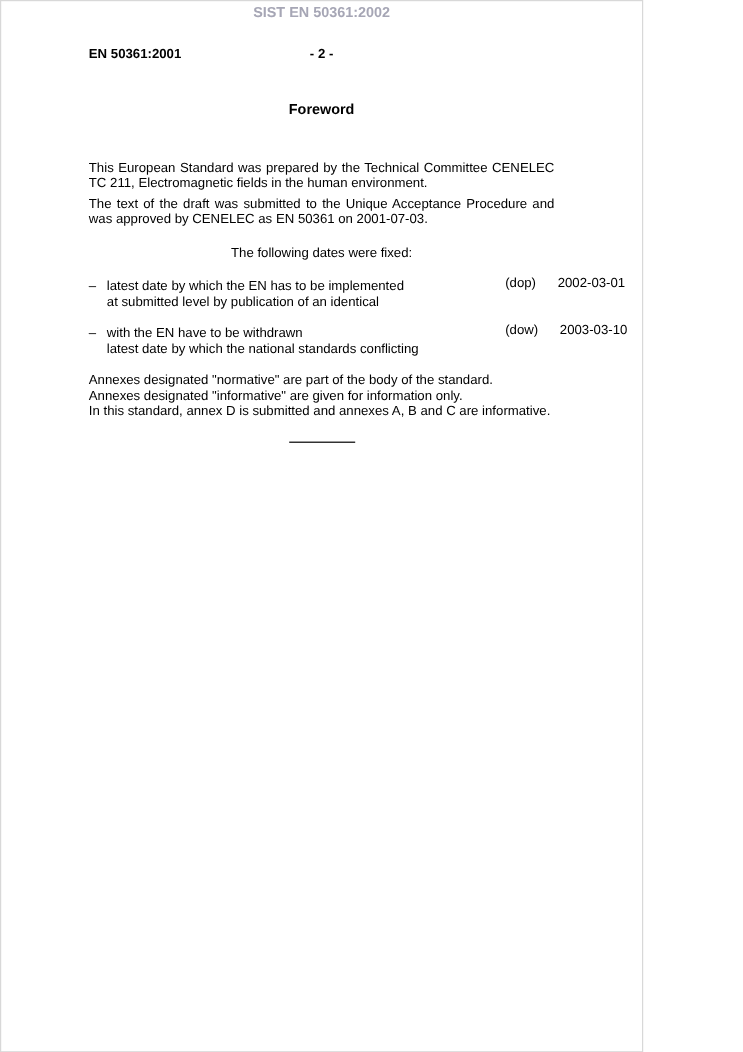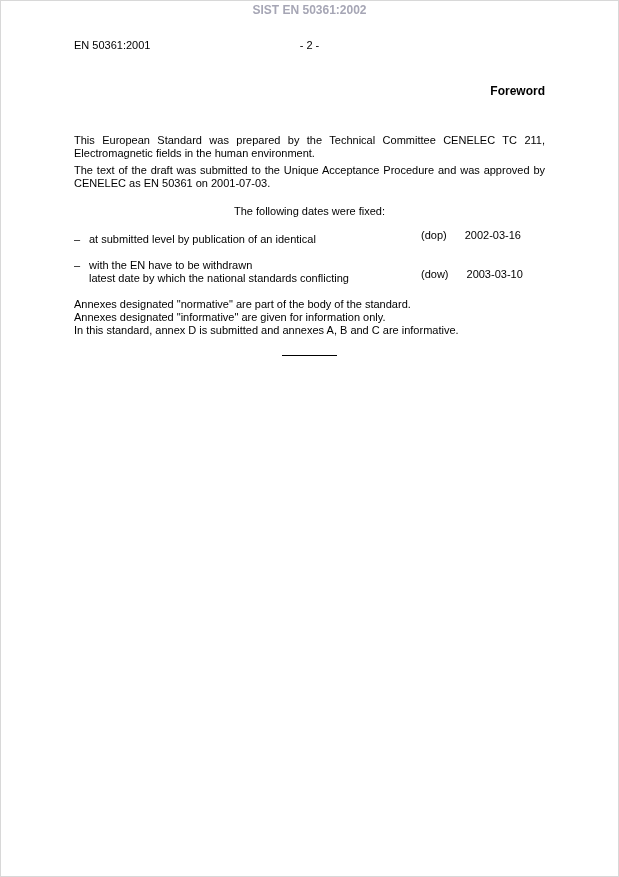--- a/index.html
+++ b/index.html
@@ -2,21 +2,21 @@
 <html><head>
 <meta charset="utf-8">
 <style>
   html, body {
     margin: 0;
     padding: 0;
     background: #ffffff;
   }
   .page {
     position: relative;
-    width: 619px;
+    width: 536px;
     height: 877px;
     box-sizing: border-box;
     background: #ffffff;
     border: 1px solid #d8d8d8;
     font-family: "Liberation Sans", "DejaVu Sans", sans-serif;
     font-size: 11px;
     line-height: 13px;
     color: #000000;
     overflow: hidden;
   }
@@ -25,39 +25,40 @@
     text-align: center;
     font-size: 12px;
     font-weight: bold;
     color: #a6a6b5;
   }
   .header-row {
     position: relative;
     margin-top: 22px;
     padding: 0 73px;
     height: 13px;
+    font-weight: bold;
   }
   .header-left {
     position: absolute;
     left: 73px;
     top: 0;
   }
   .page-number {
     position: absolute;
     left: 73px;
     right: 73px;
     top: 0;
     text-align: center;
   }
   .content {
     padding: 0 73px;
   }
   .doc-title {
     margin-top: 33px;
-    text-align: right;
+    text-align: center;
     font-size: 12px;
     font-weight: bold;
   }
   .para {
     margin-top: 4px;
     text-align: justify;
   }
   .para.first {
     margin-top: 36px;
   }
@@ -76,21 +77,21 @@
     margin-top: 13px;
   }
   .date-marker {
     position: absolute;
     left: 0;
     top: 0;
   }
   .date-right {
     position: absolute;
     left: 347px;
-    bottom: 4px;
+    bottom: 16px;
     display: flex;
     gap: 18px;
     white-space: nowrap;
   }
   .annex-block {
     margin-top: 13px;
   }
   .divider-rule {
     width: 55px;
     margin: 18px auto 0;
@@ -116,24 +117,25 @@
     <div class="doc-title">Foreword</div>
 
     <div class="para first">This European Standard was prepared by the Technical Committee CENELEC TC 211, Electromagnetic fields in the human environment.</div>
 
     <div class="para">The text of the draft was submitted to the Unique Acceptance Procedure and was approved by CENELEC as EN 50361 on 2001-07-03.</div>
 
     <div class="para left intro">The following dates were fixed:</div>
 
     <div class="date-item">
       <span class="date-marker">–</span>
+      <div>latest date by which the EN has to be implemented</div>
       <div>at submitted level by publication of an identical</div>
       <div class="date-right">
         <span>(dop)</span>
-        <span>2002-03-16</span>
+        <span>2002-03-01</span>
       </div>
     </div>
 
     <div class="date-item second">
       <span class="date-marker">–</span>
       <div>with the EN have to be withdrawn</div>
       <div>latest date by which the national standards conflicting</div>
       <div class="date-right">
         <span>(dow)</span>
         <span>2003-03-10</span>

